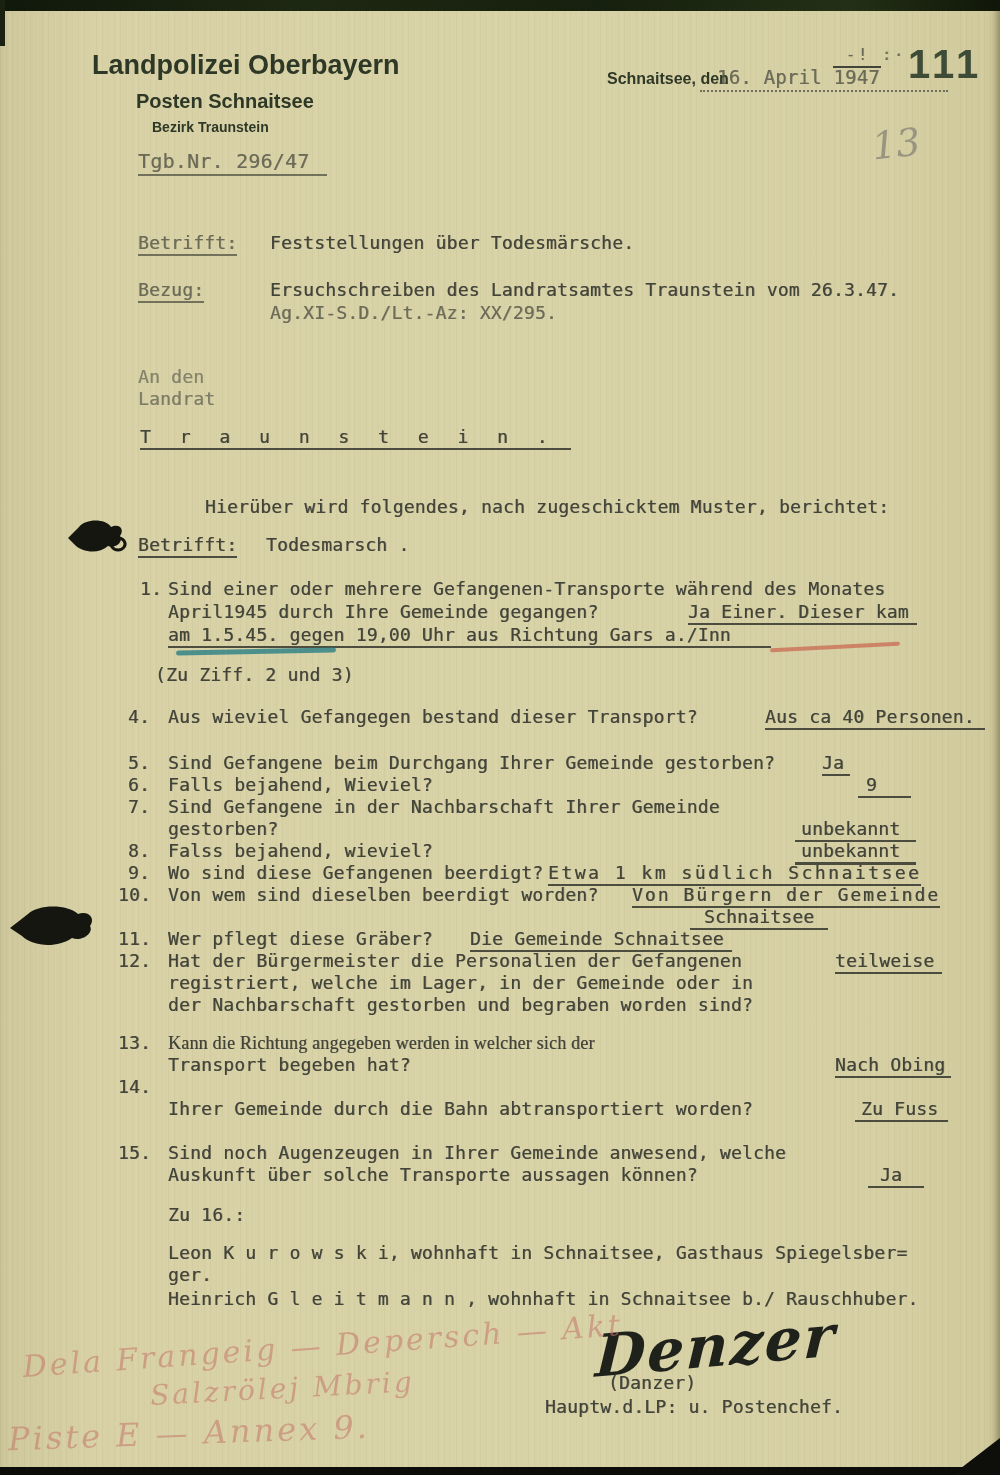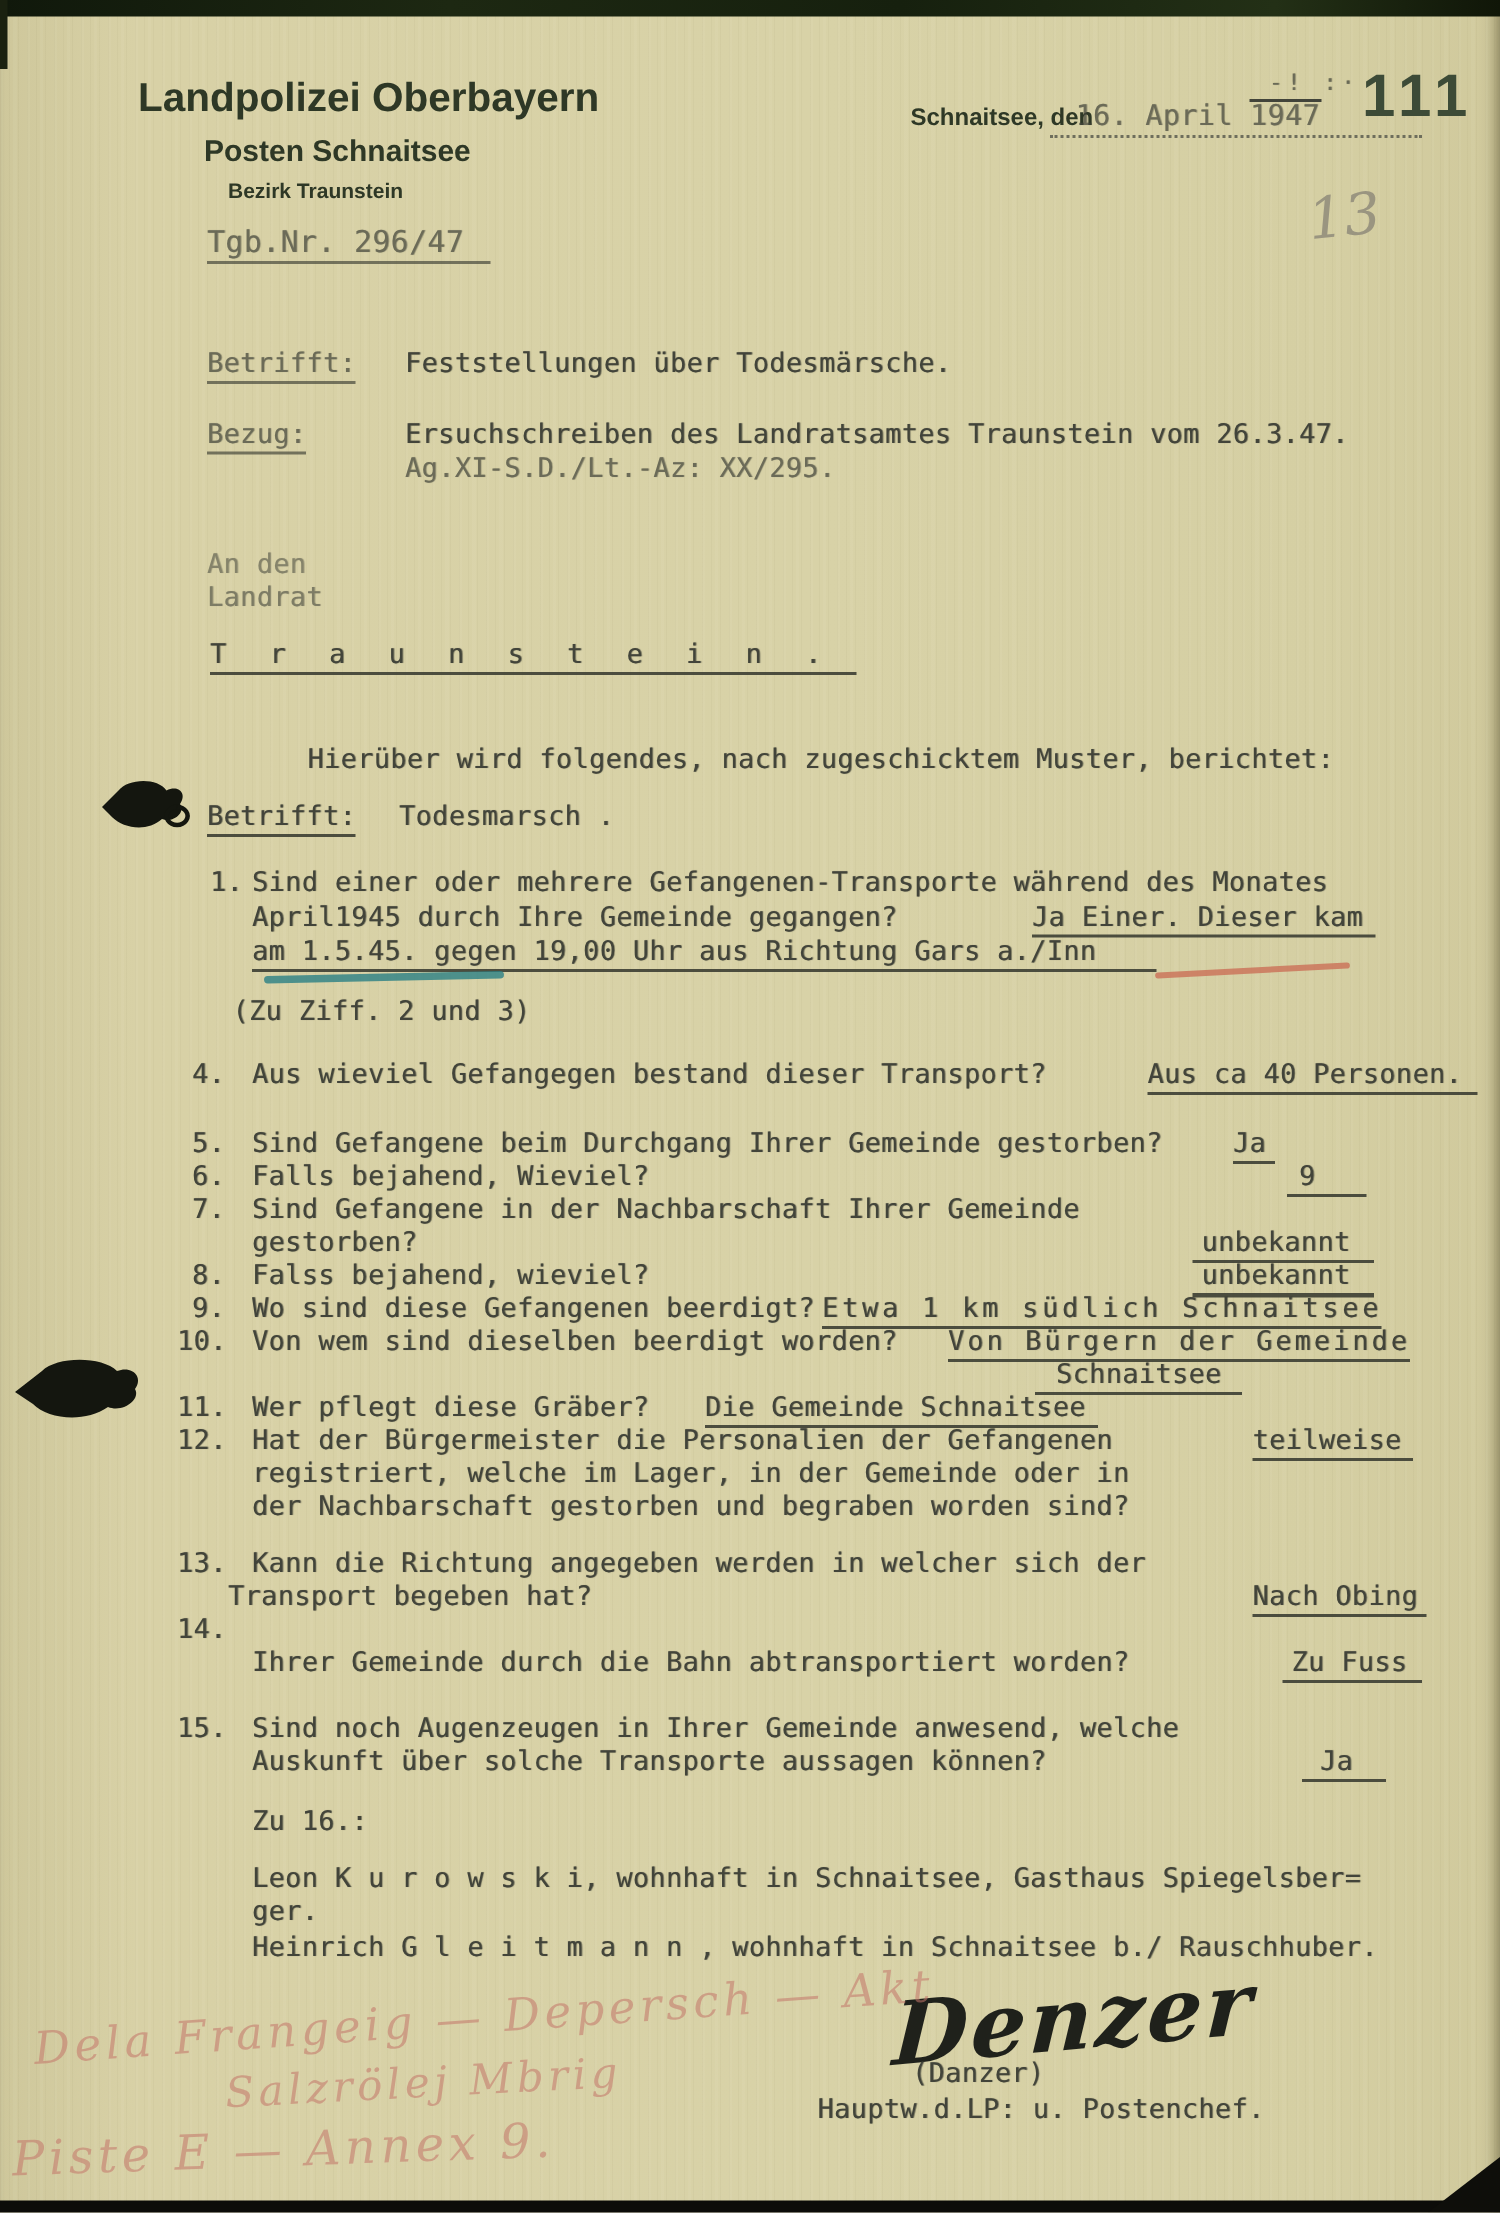--- a/index.html
+++ b/index.html
@@ -152,22 +152,22 @@
   <div class="abs tw" style="left:168px;top:928px;">Wer pflegt diese Gräber?</div>
   <div class="abs tw" style="left:470px;top:928px;"><span class="u" style="padding-right:8px;">Die Gemeinde Schnaitsee</span></div>
 
   <div class="abs tw" style="left:118px;top:950px;">12.</div>
   <div class="abs tw" style="left:168px;top:950px;">Hat der Bürgermeister die Personalien der Gefangenen</div>
   <div class="abs tw" style="left:835px;top:950px;"><span class="u" style="padding-right:8px;">teilweise</span></div>
   <div class="abs tw" style="left:168px;top:972px;">registriert, welche im Lager, in der Gemeinde oder in</div>
   <div class="abs tw" style="left:168px;top:994px;">der Nachbarschaft gestorben und begraben worden sind?</div>
 
   <div class="abs tw" style="left:118px;top:1032px;">13.</div>
-  <div class="abs tw" style="left:168px;top:1032px;">Kann die Richtung angegeben werden in welcher sich der</div>
-  <div class="abs tw" style="left:152px;top:1054px;">Transport begeben hat?</div>
+  <div class="abs tw" style="left:168px;top:1032px;font-family:Liberation Serif, serif;">Kann die Richtung angegeben werden in welcher sich der</div>
+  <div class="abs tw" style="left:168px;top:1054px;">Transport begeben hat?</div>
   <div class="abs tw" style="left:835px;top:1054px;"><span class="u" style="padding-right:6px;">Nach Obing</span></div>
 
   <div class="abs tw" style="left:118px;top:1076px;">14.</div>
   <div class="abs tw" style="left:168px;top:1098px;">Ihrer Gemeinde durch die Bahn abtransportiert worden?</div>
   <div class="abs tw" style="left:855px;top:1098px;"><span class="u" style="padding-left:6px;padding-right:10px;">Zu Fuss</span></div>
 
   <div class="abs tw" style="left:118px;top:1142px;">15.</div>
   <div class="abs tw" style="left:168px;top:1142px;">Sind noch Augenzeugen in Ihrer Gemeinde anwesend, welche</div>
   <div class="abs tw" style="left:168px;top:1164px;">Auskunft über solche Transporte aussagen können?</div>
   <div class="abs tw" style="left:868px;top:1164px;"><span class="u" style="padding-left:12px;padding-right:22px;">Ja</span></div>

